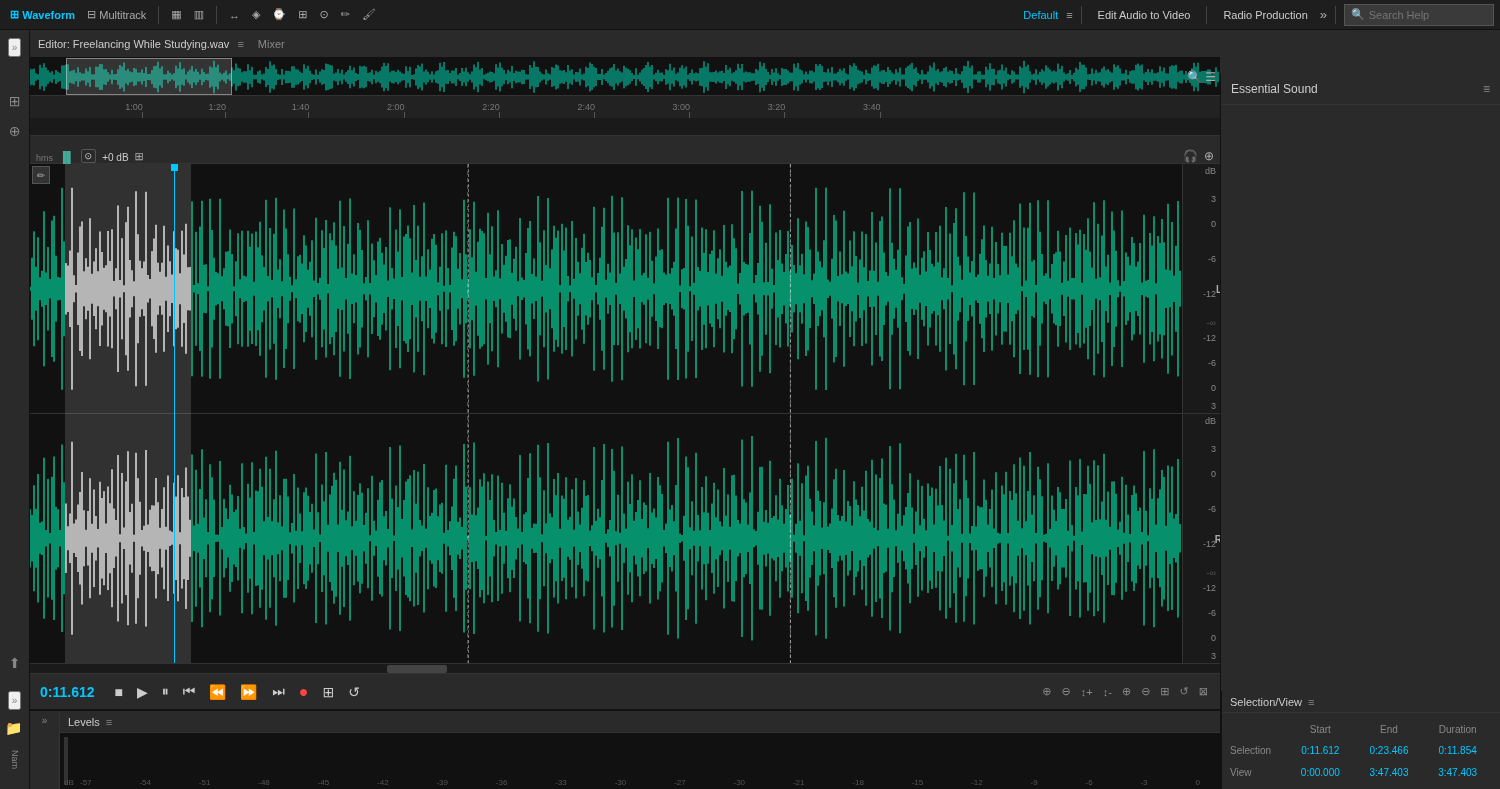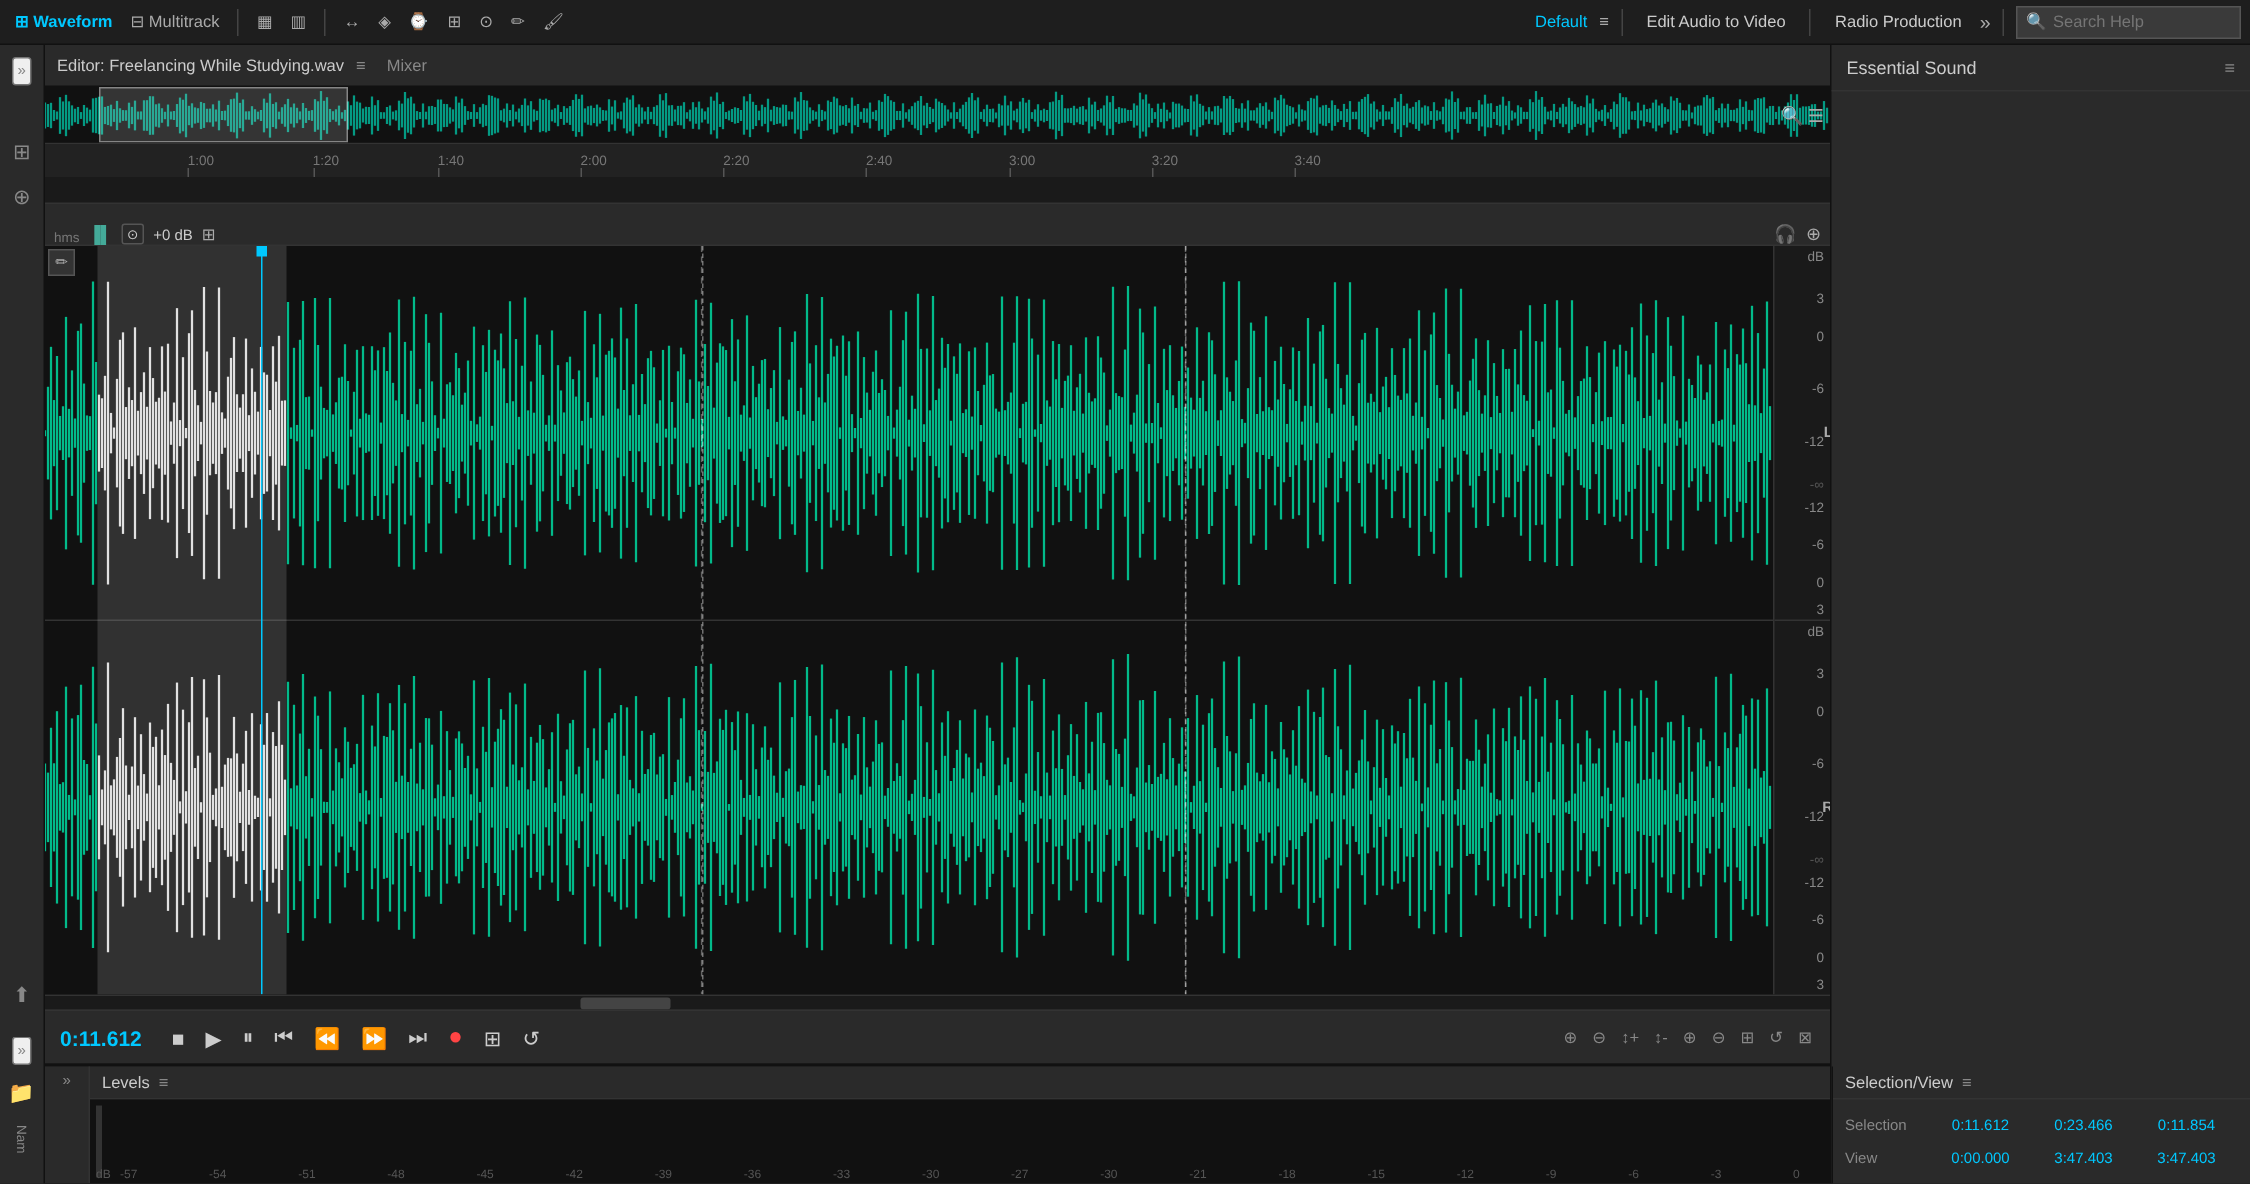--- a/index.html
+++ b/index.html
@@ -63,21 +63,21 @@
       height: 36px; background: #2a2a2a; border-top: 1px solid #333; display: flex; align-items: center; padding: 0 10px; gap: 6px;
     }
     .time-display { color: #00c8ff; font-size: 14px; font-weight: bold; margin-right: 10px; }
     .ctrl-btn { background: none; border: none; color: #ccc; cursor: pointer; font-size: 14px; padding: 2px 4px; }
     .record-btn { color: #ff4444; font-size: 16px; }
     .ctrl-spacer { flex: 1; }
     .zoom-btn { background: none; border: none; color: #888; cursor: pointer; font-size: 11px; padding: 2px; }
 
     
     #right-panel {
-      width: 280px; background: #2a2a2a; border-left: 1px solid #111; display: flex; flex-direction: column;
+      width: 280px; background: #2a2a2a; border-left: 1px solid #111; display: flex; flex-direction: column; margin-top: 44px;
     }
     #essential-sound-header {
       display: flex; align-items: center; padding: 8px 10px; border-bottom: 1px solid #333; gap: 6px;
     }
     .panel-title { color: #ccc; font-size: 12px; }
     .panel-menu-btn { background: none; border: none; color: #888; cursor: pointer; font-size: 12px; margin-left: auto; }
     #essential-sound-body { padding: 12px 10px; }
     .no-selection { color: #888; font-size: 11px; margin-bottom: 8px; }
     .preset-label { color: #888; font-size: 10px; }
 
@@ -94,21 +94,21 @@
     #wf-svg { width: 100%; height: 100%; }
 
     
     #h-scrollbar { height: 10px; background: #1a1a1a; border-top: 1px solid #333; }
     .scrollbar-thumb { height: 8px; width: 60px; background: #444; margin: 1px; border-radius: 2px; margin-left: 30%; }
 
     .expand-arrow { color: #888; font-size: 10px; cursor: pointer; padding: 2px; }
 
     
     #time-ruler-inner { position: relative; height: 22px; background: #222; overflow: hidden; }
-    .time-tick { position: absolute; bottom: 0; color: #777; font-size: 9px; display: flex; flex-direction: column; align-items: flex-start; }
+    .time-tick { position: absolute; bottom: 0; color: #777; font-size: 9px; display: flex; flex-direction: column; align-items: flex-end; }
     .time-tick-line { width: 1px; height: 6px; background: #555; }
   </style>
 </head>
 <body>
 
 <div id="top-toolbar">
   <button class="toolbar-btn toolbar-mode-active">
     <span>⊞</span>
     <span>Waveform</span>
   </button>
@@ -2121,20 +2121,26 @@
 
     <div style="flex:1;"></div>
 
     <div id="selection-view-panel" style="width:100%;">
       <div id="selection-view-header">
         <span class="sel-panel-title">Selection/View</span>
         <button class="sel-panel-menu">≡</button>
       </div>
       <div id="selection-view-body">
 
+        <div style="display:flex;height:20px;align-items:center;">
+          <div style="width:56px;"></div>
+          <div style="flex:1;text-align:center;color:#888;font-size:10px;">Start</div>
+          <div style="flex:1;text-align:center;color:#888;font-size:10px;">End</div>
+          <div style="flex:1;text-align:center;color:#888;font-size:10px;">Duration</div>
+        </div>
 
         <div style="display:flex;height:22px;align-items:center;">
           <div style="width:56px;color:#888;font-size:10px;">Selection</div>
           <div style="flex:1;text-align:center;color:#00c8ff;font-size:10px;cursor:pointer;">0:11.612</div>
           <div style="flex:1;text-align:center;color:#00c8ff;font-size:10px;cursor:pointer;">0:23.466</div>
           <div style="flex:1;text-align:center;color:#00c8ff;font-size:10px;cursor:pointer;">0:11.854</div>
         </div>
 
         <div style="display:flex;height:22px;align-items:center;">
           <div style="width:56px;color:#888;font-size:10px;">View</div>

